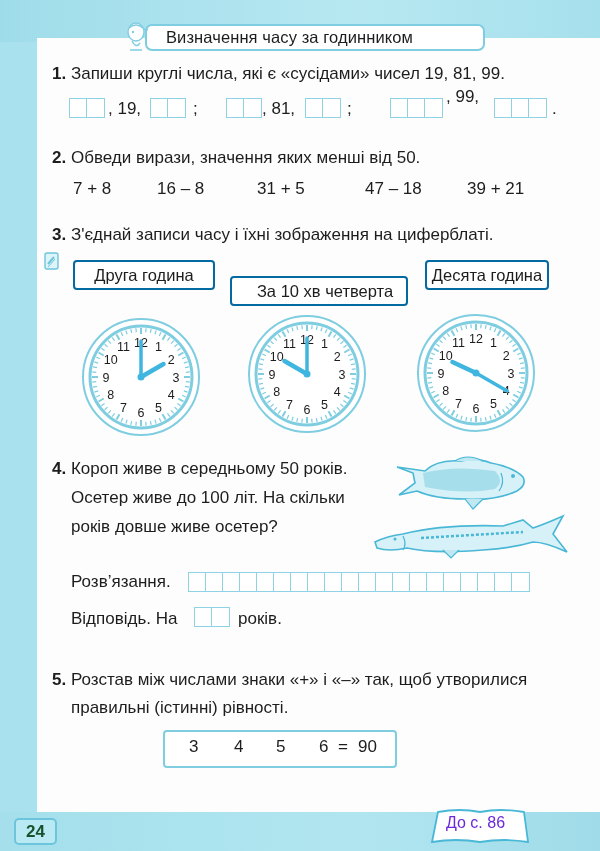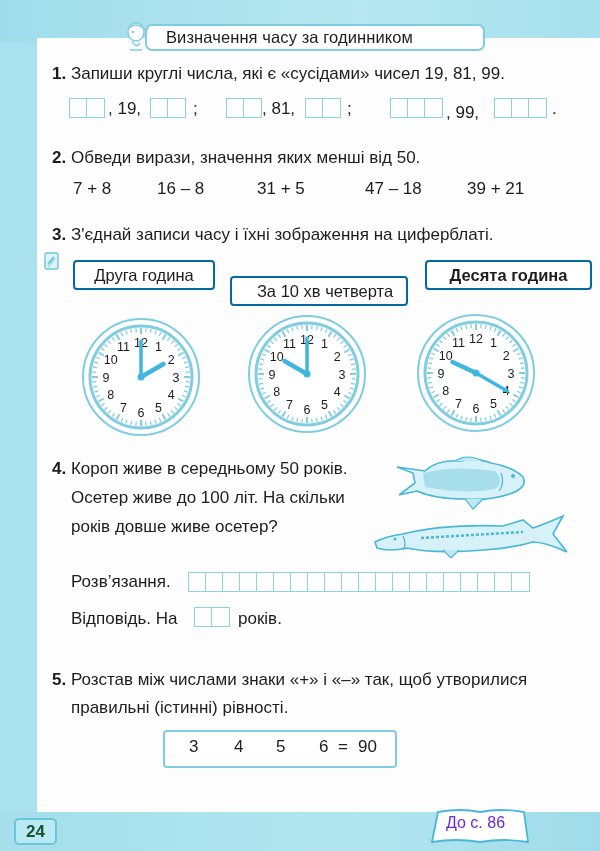--- a/index.html
+++ b/index.html
@@ -119,21 +119,21 @@
   <div class="cell"></div>
     <div class="cell"></div>
 </div>
 <div class="inline-text" style="left:347px; top:98px;">;</div>
 
 <div class="cells" style="left:390px; top:98px;">
   <div class="cell"></div>
     <div class="cell"></div>
     <div class="cell"></div>
 </div>
-<div class="inline-text" style="left:446px; top:102px;">, 99,</div>
+<div class="inline-text" style="left:446px; top:86px;">, 99,</div>
 <div class="cells" style="left:494px; top:98px;">
   <div class="cell"></div>
     <div class="cell"></div>
     <div class="cell"></div>
 </div>
 <div class="inline-text" style="left:552px; top:98px;">.</div>
 
 <div class="qtext" style="left:52px; top:146px;">
   <span class="qnum">2.</span>
   <span>Обведи вирази, значення яких менші від 50.</span>
@@ -149,21 +149,21 @@
   <span>З'єднай записи часу і їхні зображення на циферблаті.</span>
 </div>
 <svg class="pencil-icon" viewBox="0 0 15 18">
   <rect x="1" y="1" width="13" height="16" rx="2" fill="#dff4f9" stroke="#6cc5dc" stroke-width="1.4"></rect>
   <path d="M4 12 L10 5" stroke="#6cc5dc" stroke-width="2"></path>
   <path d="M4 15 L11 7" stroke="#6cc5dc" stroke-width="1"></path>
 </svg>
 
 <div class="time-box" style="left:73px; top:260px; width:142px;">Друга година</div>
 <div class="time-box" style="left:230px; top:276px; width:178px;padding-left:12px;">За 10 хв четверта</div>
-<div class="time-box" style="left:425px; top:260px; width:167px;font-weight:bold;">Десята  година</div>
+<div class="time-box" style="left:425px; top:260px; width:124px;">Десята  година</div>
 
 <svg class="clock" style="left:80px; top:316px;" viewBox="0 0 122 122" id="clock1">
     <ellipse cx="61" cy="61" rx="58" ry="58" fill="#fff" stroke="#7fcde0" stroke-width="2"></ellipse>
     <circle cx="61" cy="61" r="51" fill="#fff" stroke="#7fcde0" stroke-width="3"></circle>
     <line x1="61" y1="12" x2="61" y2="18" stroke="#7fcde0" stroke-width="2"></line>
     <line x1="66.12189470011502" y1="12.268427126954606" x2="65.7037808470444" y2="16.246514708427704" stroke="#7fcde0" stroke-width="1.2"></line>
     <line x1="71.18767285007021" y1="13.070767564043521" x2="70.35602608679918" y2="16.983357966978744" stroke="#7fcde0" stroke-width="1.2"></line>
     <line x1="76.14183272437242" y1="14.398230701537479" x2="74.90576474687263" y2="18.202456766718093" stroke="#7fcde0" stroke-width="1.2"></line>
     <line x1="80.93009551071421" y1="16.236272575512558" x2="79.303148938411" y2="19.89045440608296" stroke="#7fcde0" stroke-width="1.2"></line>
     <line x1="85.5" y1="18.564755214562503" x2="82.5" y2="23.760907637269135" stroke="#7fcde0" stroke-width="2"></line>

